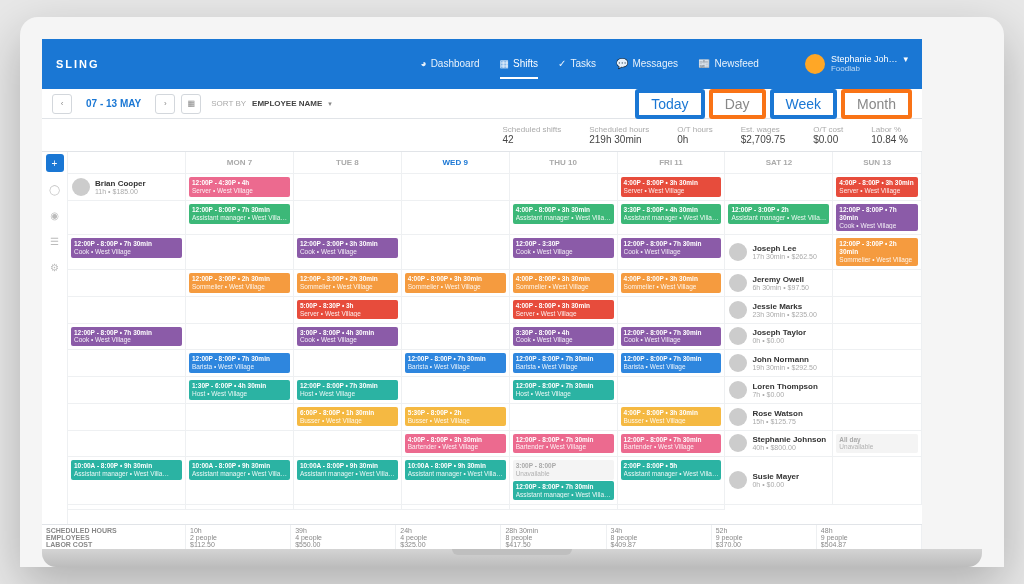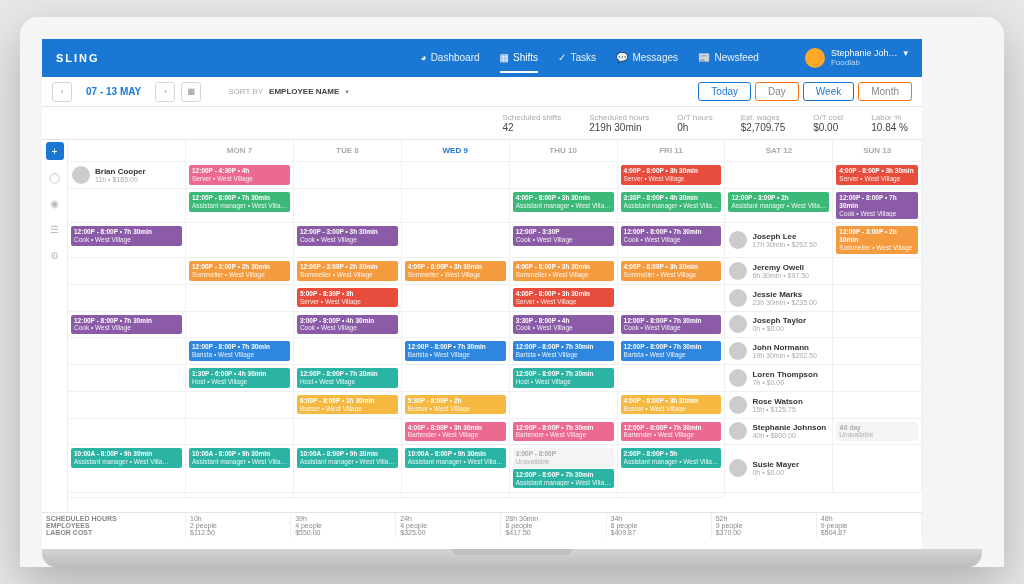--- a/index.html
+++ b/index.html
@@ -1,35 +1,35 @@
 <!DOCTYPE html>
 <html><head>
 <meta charset="utf-8">
 <style>
   * { box-sizing: border-box; margin: 0; padding: 0; }
   body { font-family: -apple-system, BlinkMacSystemFont, 'Segoe UI', Arial, sans-serif; font-size: 9px; background: #e8e8e8; display: flex; justify-content: center; align-items: center; min-height: 100vh; }
   .laptop-frame { background: #f5f5f5; border-radius: 18px 18px 0 0; padding: 22px 22px 0 22px; box-shadow: 0 18px 50px rgba(0,0,0,.25); }
   .screen { width: 880px; height: 510px; background: #fff; overflow: hidden; position: relative; }
   .base { height: 18px; width: 940px; margin: 0 auto; background: linear-gradient(#d4d4d4,#bcbcbc); border-radius: 0 0 14px 14px; position: relative; }
   .notch { position: absolute; top: 0; left: 50%; transform: translateX(-50%); width: 120px; height: 6px; background: #bfbfbf; border-radius: 0 0 8px 8px; }
-  .topbar { background: #1a77d4; color: #fff; height: 38px; display: flex; align-items: center; padding: 0 14px; gap: 26px; }
+  .topbar { background: #1a77d4; color: #fff; height: 50px; display: flex; align-items: center; padding: 0 14px; gap: 26px; }
   .logo { font-weight: 600; letter-spacing: 2px; font-size: 11px; }
   .topnav { display: flex; gap: 20px; margin-left: auto; }
   .topnav div { display: flex; align-items: center; gap: 4px; font-size: 10px; opacity: .9; cursor: pointer; padding-bottom: 8px; margin-top: 8px; border-bottom: 2px solid transparent; }
   .topnav div.active { border-bottom-color: #fff; opacity: 1; }
   .user-chip { display: flex; align-items: flex-start; gap: 6px; margin-left: 20px; font-size: 9px; cursor: pointer; }
   .avatar { width: 20px; height: 20px; border-radius: 50%; background: #ffa726; }
   .user-sub { opacity: .7; font-size: 8px; }
   .toolbar { height: 30px; border-bottom: 1px solid #e1e4e8; display: flex; align-items: center; padding: 0 10px; gap: 6px; background: #fff; }
   .nav-btn { width: 20px; height: 20px; border: 1px solid #d3d7dc; border-radius: 3px; display: flex; align-items: center; justify-content: center; cursor: pointer; color: #888; font-size: 8px; }
   .date-range { font-weight: 700; color: #1a77d4; font-size: 10px; padding: 0 8px; }
   .sort-label { color: #aaa; font-size: 8px; }
   .sort-val { font-weight: 600; color: #444; font-size: 8px; }
   .pill-group { display: flex; gap: 4px; margin-left: auto; }
-  .pill { padding: 3px 12px; border: 1px solid #f97316; border-radius: 3px; cursor: pointer; font-size: 10px; color: #888; }
+  .pill { padding: 3px 12px; border: 4px solid #f97316; border-radius: 3px; cursor: pointer; font-size: 14px; color: #888; }
   .pill.primary { border-color: #1a77d4; color: #1a77d4; }
   .stats-row { display: flex; justify-content: flex-end; gap: 28px; padding: 6px 14px; border-bottom: 1px solid #e1e4e8; }
   .stat { text-align: left; }
   .stat .lbl { color: #aaa; font-size: 8px; }
   .stat .val { color: #444; font-size: 10px; }
   .grid { display: grid; grid-template-columns: 26px 118px repeat(7, 1fr); flex: 1; overflow: auto; }
   .grid > div { border-right: 1px solid #eef0f2; border-bottom: 1px solid #eef0f2; padding: 2px 3px; }
   .sidebar-col { grid-column: 1; background: #fff; display: flex; flex-direction: column; align-items: center; gap: 8px; padding-top: 6px; border-right: 1px solid #e1e4e8; }
   .side-btn { width: 18px; height: 18px; border-radius: 50%; display: flex; align-items: center; justify-content: center; cursor: pointer; color: #bbb; font-size: 10px; }
   .side-btn.add { background: #1a77d4; color: #fff; border-radius: 3px; }
@@ -88,21 +88,21 @@
         </span>
         <span>▾</span>
       </div>
     </div>
 
     <div class="toolbar">
       <div class="nav-btn">‹</div>
       <div class="date-range">07 - 13 MAY</div>
       <div class="nav-btn">›</div>
       <div class="nav-btn">▦</div>
-      <span class="sort-label" style="margin-left:21px">SORT BY</span>
+      <span class="sort-label" style="margin-left:4px">SORT BY</span>
       <span class="sort-val">EMPLOYEE NAME</span>
       <span style="color:#888;font-size:7px">▾</span>
       <div class="pill-group">
         <div class="pill primary">Today</div>
         <div class="pill">Day</div>
         <div class="pill primary">Week</div>
         <div class="pill">Month</div>
       </div>
     </div>
 

